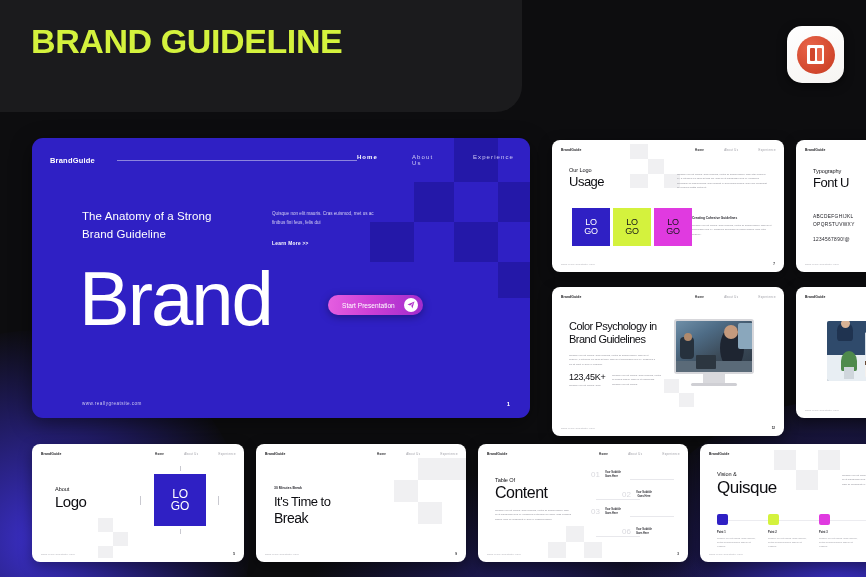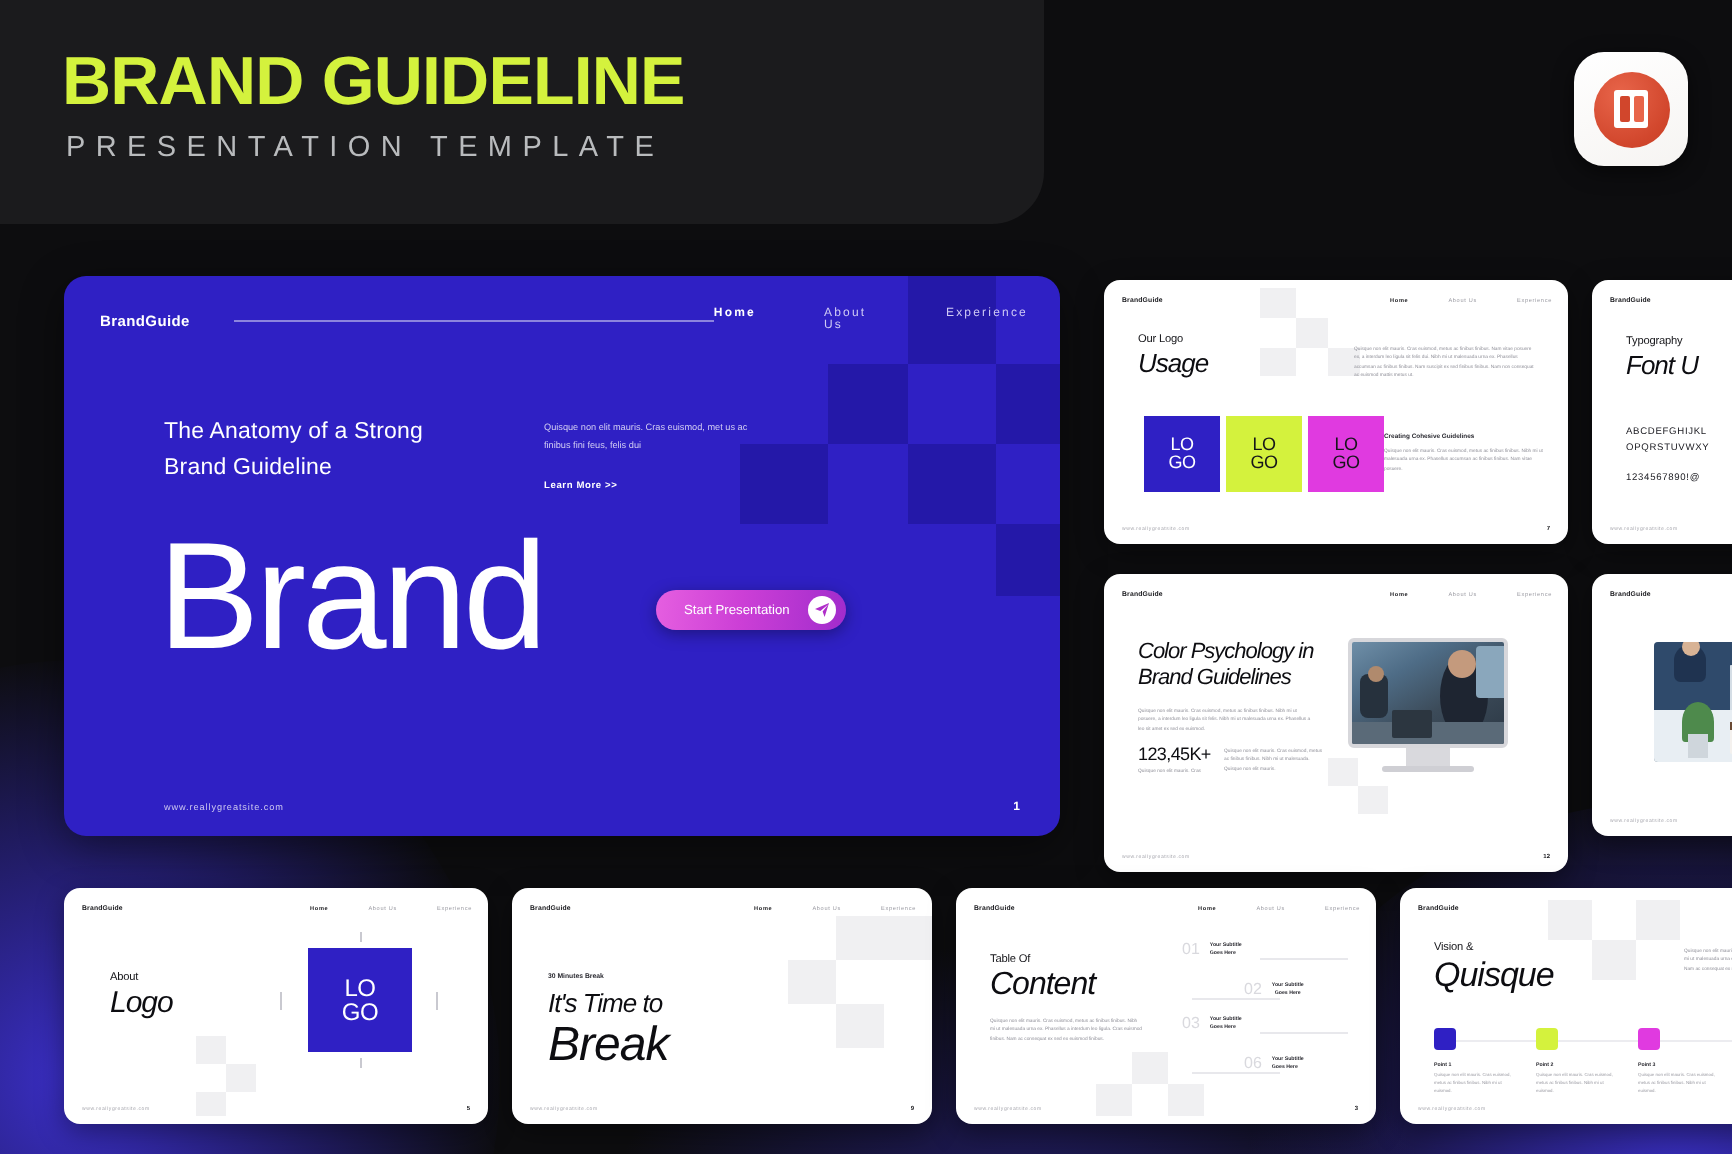--- a/index.html
+++ b/index.html
@@ -169,21 +169,21 @@
     box-shadow: 0 4px 14px rgba(0,0,0,.40);
   }
   .c-nav { position: absolute; left: 9px; top: 8px; right: 8px; display: flex; align-items: center; }
   .c-logo { font-size: 3.4px; font-weight: 700; color: #16161a; letter-spacing: .1px; white-space: nowrap; }
   .c-links { margin-left: auto; display: flex; gap: 20px; }
   .c-links span { font-size: 2.8px; color: #9a9aa2; letter-spacing: .35px; }
   .c-links span.active { color: #16161a; font-weight: 700; }
   .c-foot { position: absolute; left: 9px; bottom: 6px; font-size: 2.5px; color: #a7a7ae; letter-spacing: .3px; }
   .c-num { position: absolute; right: 9px; bottom: 6px; font-size: 3px; color: #16161a; font-weight: 700; }
   .c-small { font-size: 5.6px; color: #16161a; font-weight: 400; letter-spacing: -.1px; }
-  .c-big { font-size: 13px; color: #0d0d11; font-weight: 400; letter-spacing: -.5px; line-height: 1; font-style: italic; }
+  .c-big { font-size: 13px; color: #0d0d11; font-weight: 400; letter-spacing: -.5px; line-height: 1; }
   .c-para { color: #8e8e97; line-height: 1.85; font-size: 2.4px; }
   .sq { position: absolute; background: #f0f0f2; }
 
   
   .logo-box {
     position: absolute; width: 38px; height: 38px;
     display: flex; flex-direction: column; align-items: center; justify-content: center;
     font-size: 9px; line-height: 1.04; letter-spacing: -.2px;
   }
 
@@ -223,21 +223,20 @@
 <body>
 
 <div id="stage">
 
   <div class="glow glow-bl"></div>
   <div class="glow glow-br"></div>
   <div class="glow glow-bc"></div>
 
   <div class="topbar">
     <div class="brand-title">BRAND GUIDELINE</div>
-    <div class="brand-sub">PRESENTATION TEMPLATE</div>
   </div>
 
   <div class="ppt-badge">
     <div class="ppt-circle">
       <div class="ppt-doc"></div>
     </div>
   </div>
 
   <div class="hero">
 
@@ -448,21 +447,21 @@
       <div class="c-links">
         <span class="active">Home</span>
         <span>About Us</span>
         <span>Experience</span>
       </div>
     </div>
 
     <div style="position:absolute;left:18px;top:42px;">
       <div style="font-size:3.4px;color:#2a2a31;font-weight:700;">30 Minutes Break</div>
       <div class="c-big" style="margin-top:5px;font-size:13px;">It's Time to</div>
-      <div class="c-big" style="margin-top:3px;font-size:24px;">Break</div>
+      <div class="c-big" style="margin-top:3px;font-size:14px;">Break</div>
     </div>
 
     <div class="c-foot">www.reallygreatsite.com</div>
     <div class="c-num">9</div>
   </div>
 
   <div class="card" style="left:478px;top:444px;width:210px;height:118px;">
     <div class="sq" style="left:88px;top:82px;width:18px;height:16px;"></div>
     <div class="sq" style="left:70px;top:98px;width:18px;height:16px;"></div>
     <div class="sq" style="left:106px;top:98px;width:18px;height:16px;"></div>

